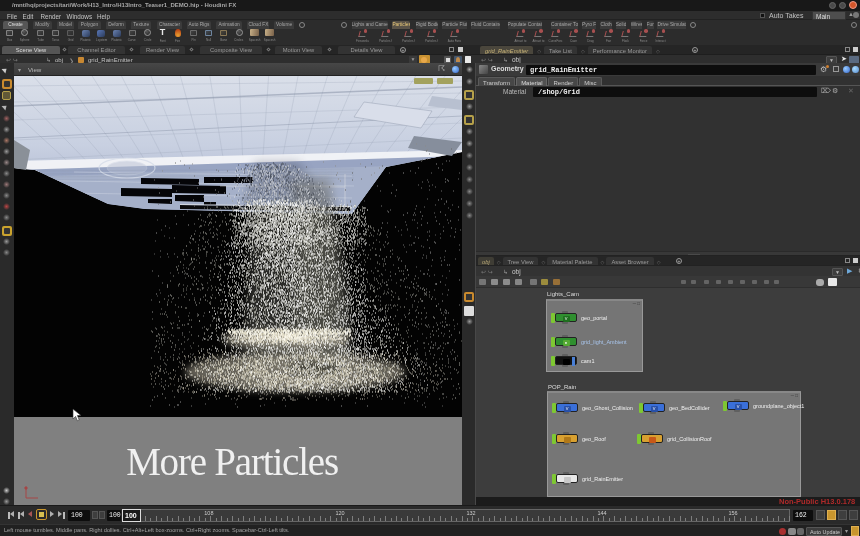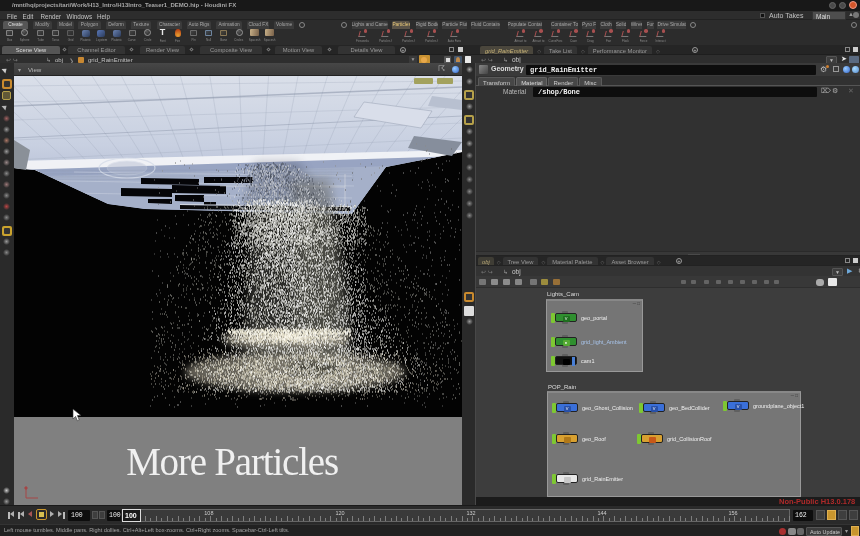--- a/index.html
+++ b/index.html
@@ -495,21 +495,21 @@
 <div class="ab" style="left:2px;top:1px;display:flex;gap:1px;height:9px">
 <div style="background:#474747;color:#ccc;font-size:6px;padding:1.5px 4px 0;border:1px solid #5a5a5a;border-bottom:none;border-radius:2px 2px 0 0">Transform</div>
 <div style="background:#515151;color:#ddd;font-size:6px;padding:1.5px 4px 0;border:1px solid #666;border-bottom:none;border-radius:2px 2px 0 0">Material</div>
 <div style="background:#474747;color:#ccc;font-size:6px;padding:1.5px 4px 0;border:1px solid #5a5a5a;border-bottom:none;border-radius:2px 2px 0 0">Render</div>
 <div style="background:#474747;color:#ccc;font-size:6px;padding:1.5px 4px 0;border:1px solid #5a5a5a;border-bottom:none;border-radius:2px 2px 0 0">Misc</div>
 </div>
     </div>
     <div class="ab" style="left:0;top:23px;width:384px;height:12px">
 <span class="ab txt" style="left:27px;top:2px;color:#bbb;font-size:6.5px">Material</span>
 <span class="ab" style="left:57px;top:1px;width:284px;height:10px;background:#0d0d0d;border-radius:1px">
-        <span class="ab txt" style="left:5px;top:1px;color:#f2f2f2;font-size:7px;font-weight:bold;font-family:'Liberation Mono',monospace">/shop/Bone</span>
+        <span class="ab txt" style="left:5px;top:1px;color:#f2f2f2;font-size:7px;font-weight:bold;font-family:'Liberation Mono',monospace">/shop/Grid</span>
       </span>
 <span class="ab txt" style="left:345px;top:1px;color:#aaa;font-size:7px">⌦</span>
 <span class="ab txt" style="left:356px;top:1px;color:#aaa;font-size:7px">⚙</span>
 <span class="ab txt" style="left:372px;top:1px;color:#666;font-size:7px">✕</span>
 </div>
   </div>
 <div class="ab" style="left:476px;top:251px;width:384px;height:5px;background:#383838;border-top:1px solid #2a2a2a;border-bottom:1px solid #222">
     <div class="ab" style="left:212px;top:2px;width:12px;height:1px;background:#4a4a4a"></div>
   </div>
 <div class="ab" style="left:476px;top:256px;width:384px;height:9px;background:#252525">

